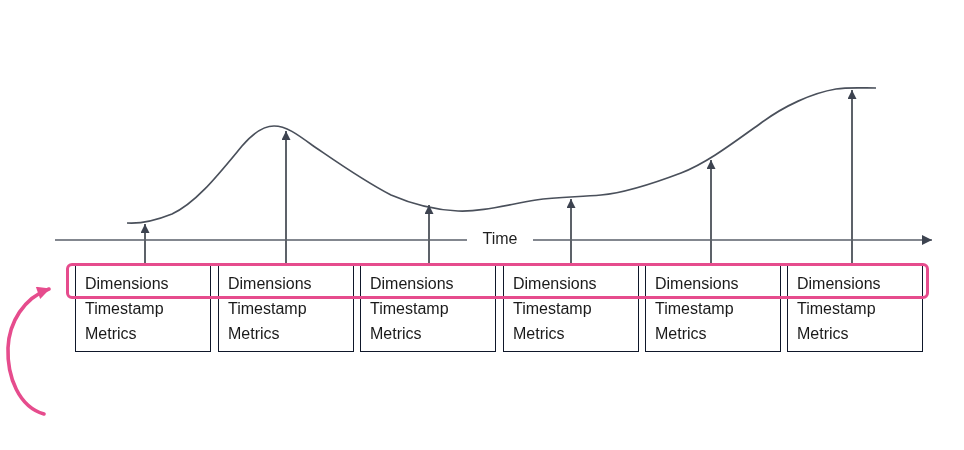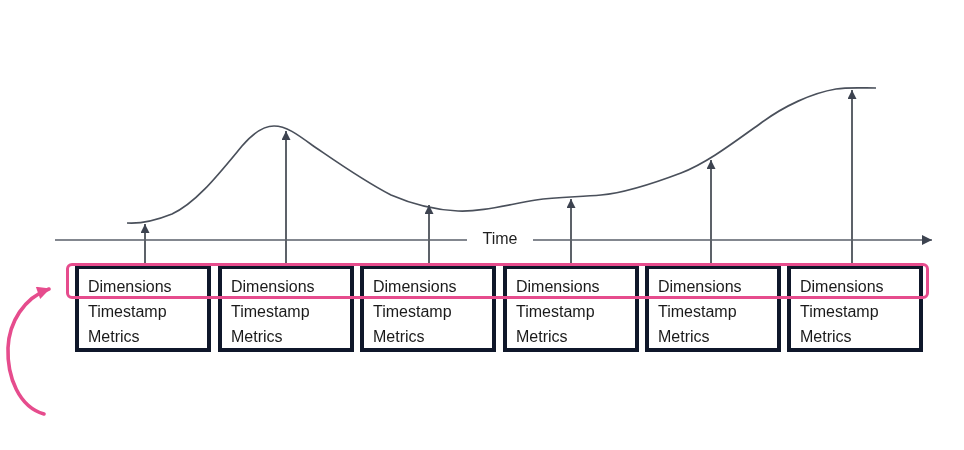--- a/index.html
+++ b/index.html
@@ -17,21 +17,21 @@
     left: 0; top: 0;
     width: 964px; height: 450px;
     pointer-events: none;
   }
   .record-box {
     position: absolute;
     top: 238px;
     height: 87px;
     width: 136px;
     background: #ffffff;
-    border: 4px solid #0f172a;
+    border: 1px solid #0f172a;
     box-sizing: border-box;
     z-index: 2;
   }
   .record-box .cell {
     padding: 5px 0 0 9px;
     font-size: 16px;
     line-height: 25px;
     color: #1a1a1a;
     white-space: nowrap;
   }

